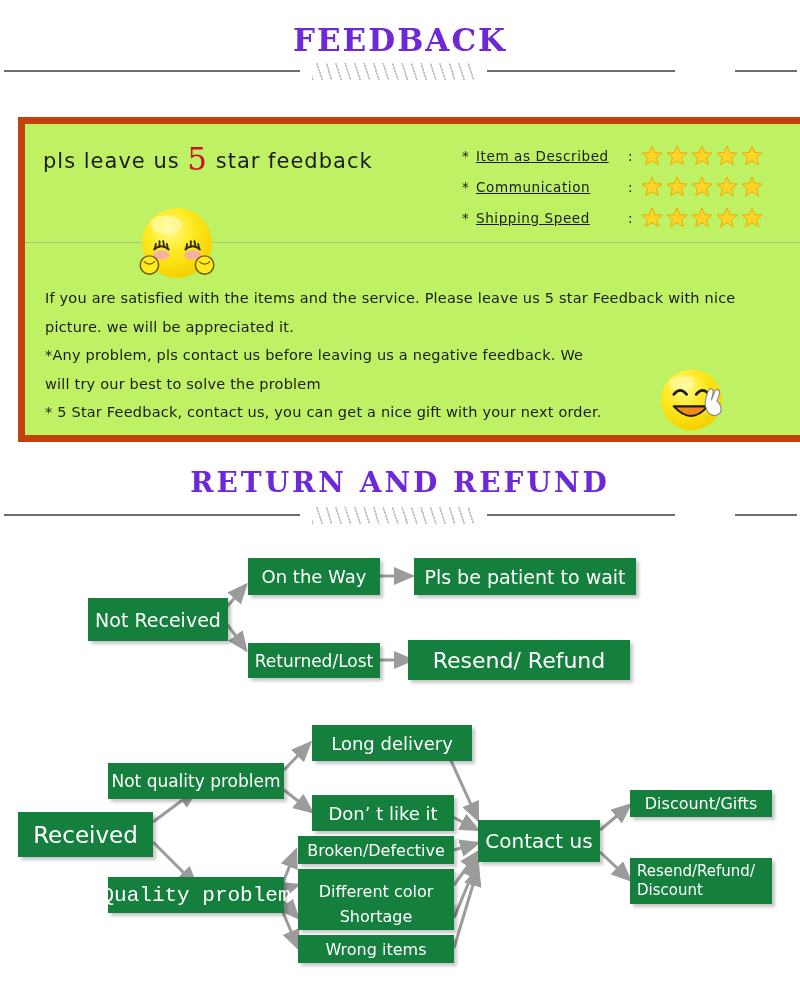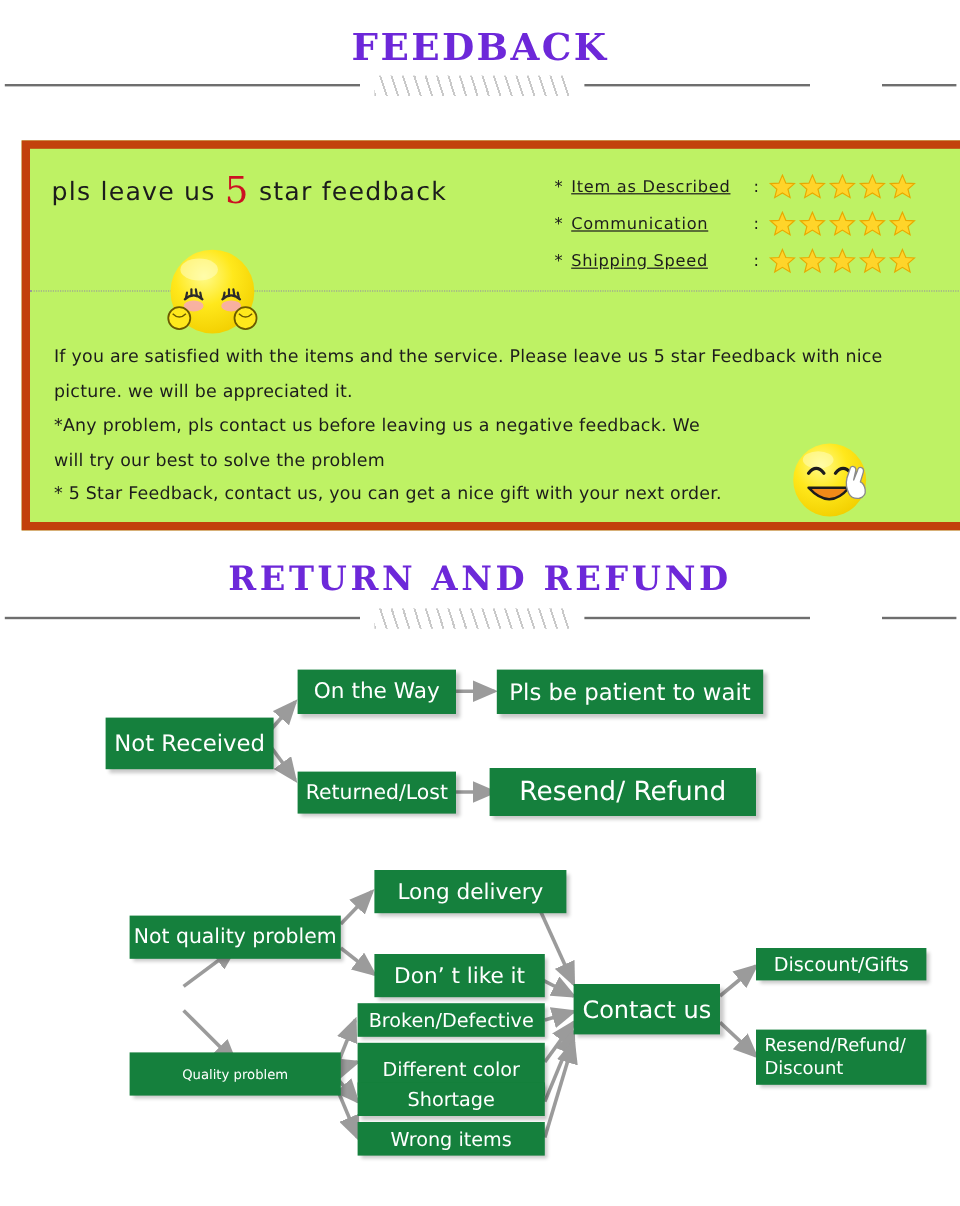--- a/index.html
+++ b/index.html
@@ -300,24 +300,25 @@
         <path d="M600 312 L630 340"></path>
       </g>
     </svg>
 
     <div class="node" style="left:88px;  top:600px; width:140px; height:43px; font-size:19px; top:58px;">Not Received</div>
     <div class="node" style="left:248px; top:18px; width:132px; height:37px; font-size:18px;">On the Way</div>
     <div class="node" style="left:414px; top:18px; width:222px; height:37px; font-size:19px;">Pls be patient to wait</div>
     <div class="node" style="left:248px; top:103px; width:132px; height:35px; font-size:17px;">Returned/Lost</div>
     <div class="node" style="left:408px; top:100px; width:222px; height:40px; font-size:22px;">Resend/ Refund</div>
 
+    <div class="node" style="left:18px;  top:272px; width:135px; height:45px; font-size:23px;">Received</div>
     <div class="node" style="left:108px; top:223px; width:176px; height:36px; font-size:17px;">Not quality problem</div>
     <div class="node" style="left:312px; top:185px; width:160px; height:36px; font-size:18px;">Long delivery</div>
     <div class="node" style="left:312px; top:255px; width:142px; height:36px; font-size:18px;">Don’ t like it</div>
-    <div class="node" style="left:108px; top:337px; width:176px; height:36px; font-size:11px;">Quality problem</div>
+    <div class="node" style="left:108px; top:337px; width:176px; height:36px; font-size:21px;font-family:Liberation Mono, monospace;">Quality problem</div>
 
     <div class="node" style="left:298px; top:296px; width:156px; height:28px; font-size:16px;">Broken/Defective</div>
     <div class="node" style="left:298px; top:329px; width:156px; height:44px; font-size:16px;">Different color</div>
     <div class="node" style="left:298px; top:362px; width:156px; height:28px; font-size:16px;">Shortage</div>
     <div class="node" style="left:298px; top:395px; width:156px; height:28px; font-size:16px;">Wrong items</div>
 
     <div class="node" style="left:478px; top:280px; width:122px; height:42px; font-size:20px;">Contact us</div>
     <div class="node" style="left:630px; top:250px; width:142px; height:27px; font-size:16px;">Discount/Gifts</div>
     <div class="node two-line left-align" style="left:630px; top:318px; width:142px; height:46px; font-size:15px;">
       <div>Resend/Refund/</div>

